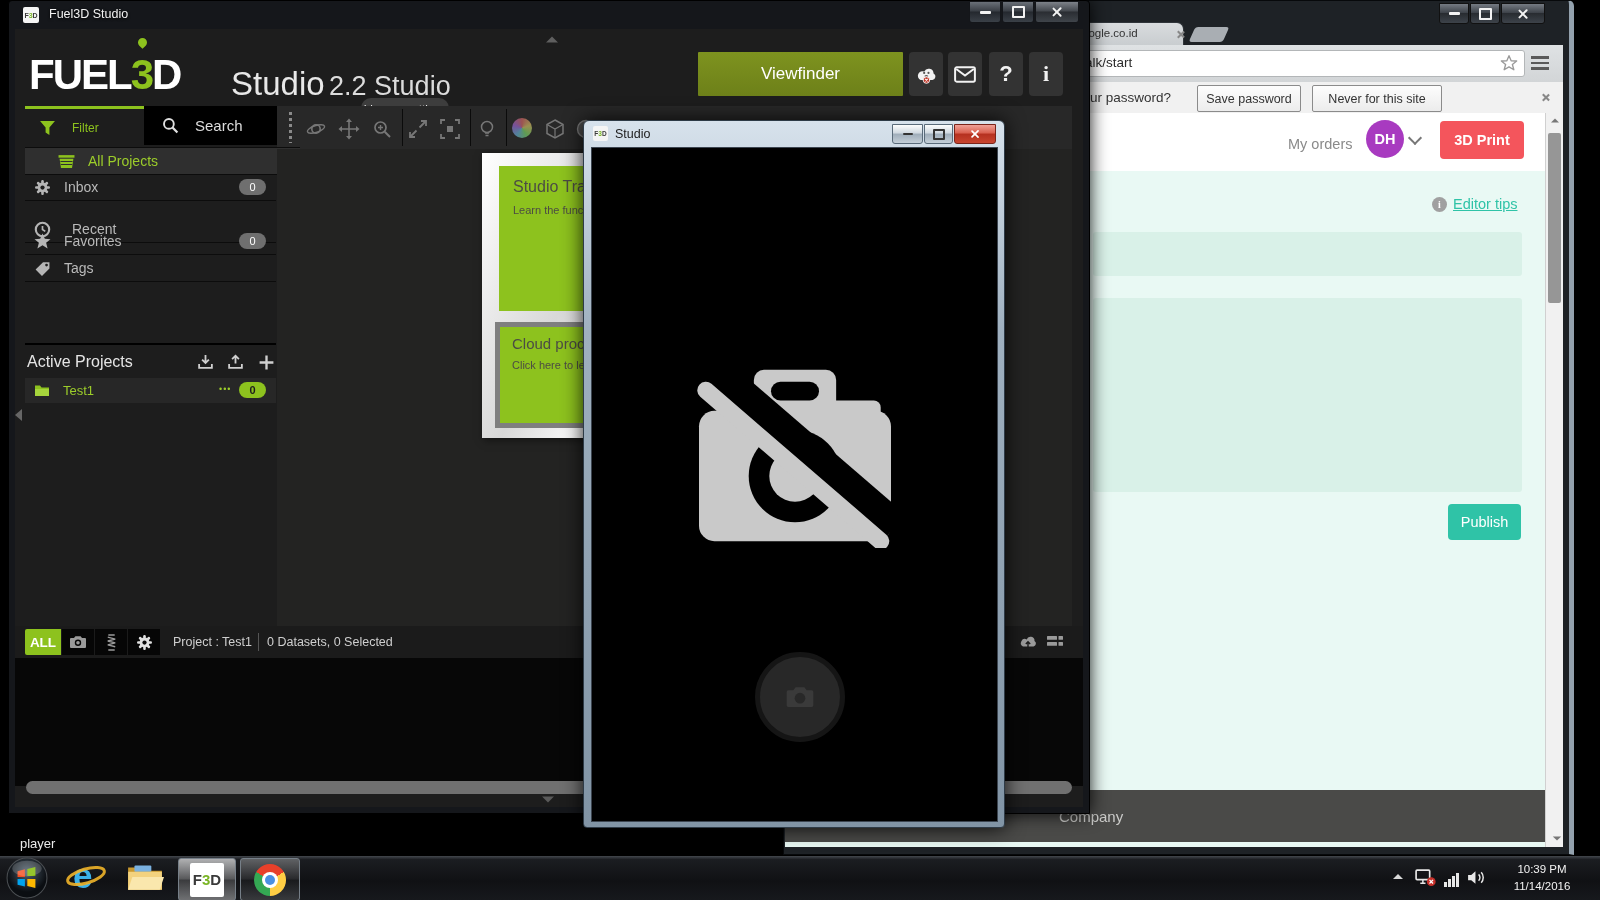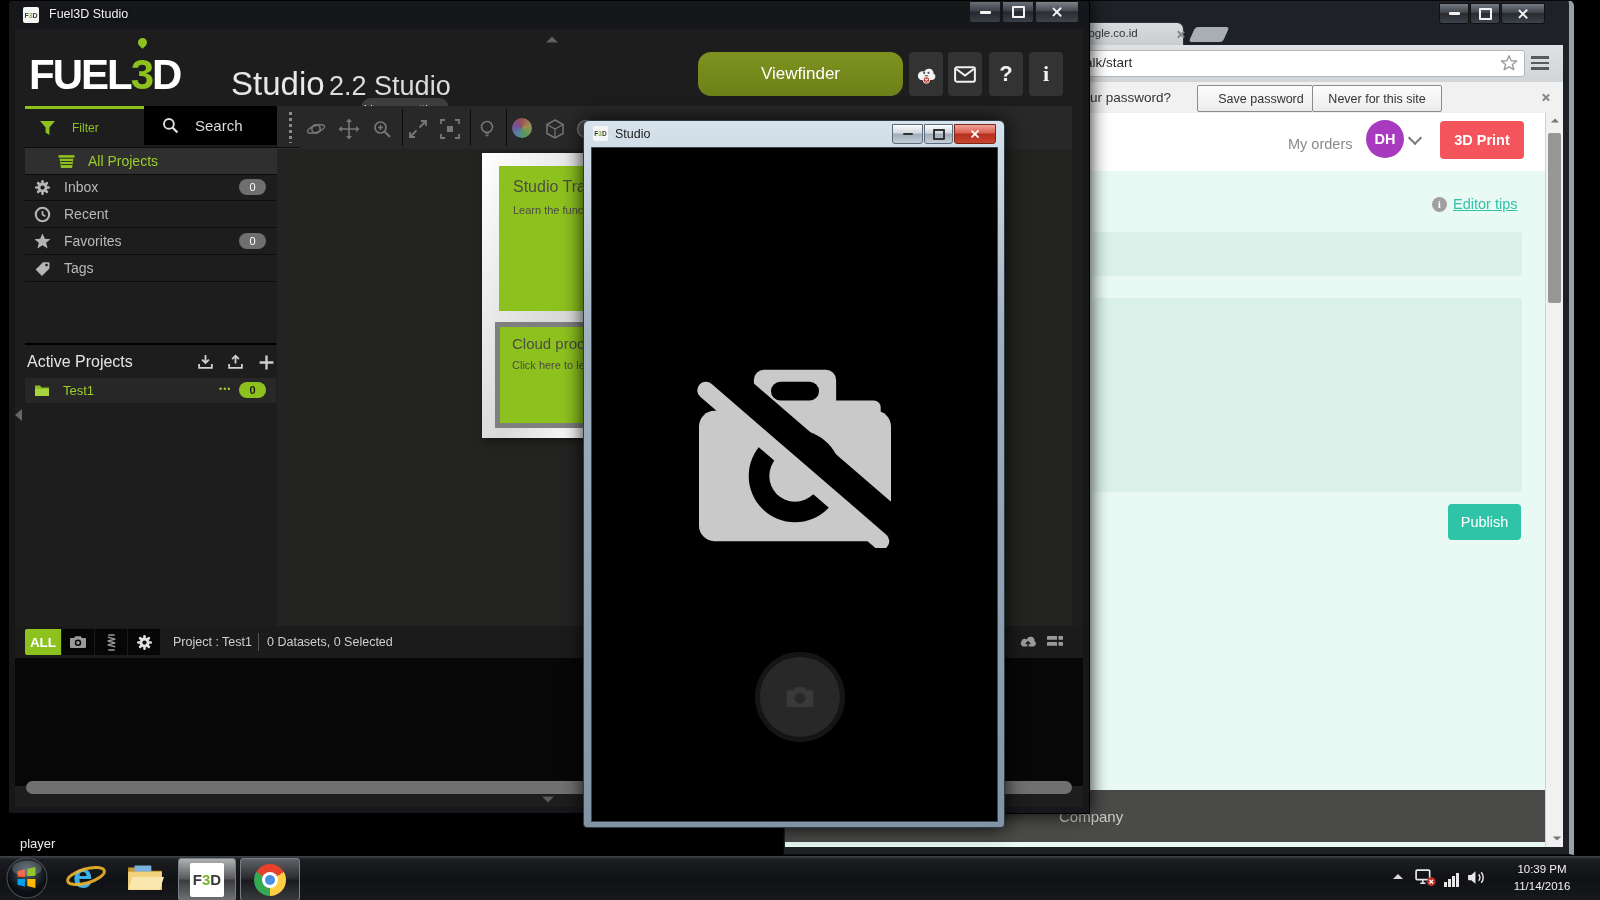--- a/index.html
+++ b/index.html
@@ -96,21 +96,21 @@
       </div>
       <div class="abs" style="right:14px;top:11px;width:18px;">
         <div style="height:2.5px;background:#5a5a5a;margin-bottom:3px;"></div>
         <div style="height:2.5px;background:#5a5a5a;margin-bottom:3px;"></div>
         <div style="height:2.5px;background:#5a5a5a;"></div>
       </div>
     </div>
 
     <div class="abs" style="left:1px;top:81px;width:778px;height:31px;background:#f1f1f1;border-bottom:3px solid #22c55e;">
       <span class="abs" style="left:305px;top:8px;font-size:13.5px;color:#333;white-space:nowrap;">ur password?</span>
-      <div class="infob" style="left:412px;top:3px;width:102px;padding-left:12px;">
+      <div class="infob" style="left:412px;top:3px;width:102px;">
           <span>Save password</span>
         </div>
       <div class="infob" style="left:527px;top:3px;width:128px;">
           <span>Never for this site</span>
         </div>
       <span class="abs" style="right:22px;top:11px;"><span class="xmark"><i></i><i></i></span></span>
     </div>
 
     <div class="abs" style="left:1px;top:112px;width:760px;height:734px;background:#fff;overflow:hidden;">
       <span class="abs" style="left:503px;top:23px;font-size:14.5px;color:#8a8a8a;">My orders</span>
@@ -174,21 +174,21 @@
       </div>
       <div class="abs" style="left:216px;top:36px;color:#e8e8e8;">
         <span style="font-size:33px;">Studio</span>
         <span style="font-size:27px;color:#dcdcdc;"> <span>2.2</span> <span>Studio</span></span>
       </div>
       <div class="abs" style="left:346px;top:69px;width:88px;height:21px;background:#3d3d3d;border-radius:10px;color:#ececec;font-size:11.5px;display:flex;align-items:center;justify-content:center;">License settings</div>
       <div class="abs" style="left:532px;top:8px;">
           <div class="tri-up" style="border-bottom-color:#5f5f5f;transform:scale(1.2);"></div>
         </div>
 
-      <div class="abs" style="left:683px;top:23px;width:205px;height:44px;background:linear-gradient(#7e931f,#6d8019);border-radius:13px;color:#fff;font-size:17px;display:flex;align-items:center;justify-content:center;">Viewfinder</div>
+      <div class="abs" style="left:683px;top:23px;width:205px;height:44px;background:linear-gradient(#7e931f,#6d8019);border-radius:1px;color:#fff;font-size:17px;display:flex;align-items:center;justify-content:center;">Viewfinder</div>
       <div class="icbtn" style="left:894px;top:23px;">
         <svg width="26" height="22" viewBox="0 0 24 18">
           <path d="M19 8.5a4.5 4.5 0 0 0-8.6-1.7A4 4 0 1 0 7 14.5h11a3.2 3.2 0 0 0 1-6z" fill="#f2f2f2"></path>
           <circle cx="10.3" cy="8" r="1" fill="#555"></circle>
             <circle cx="14.3" cy="8" r="1" fill="#555"></circle>
           <path d="M10.8 11.2c.8-.7 2.2-.7 3 0" fill="none" stroke="#555" stroke-width="1"></path>
           <circle cx="12.4" cy="14.6" r="3" fill="#c0392b" stroke="#fff" stroke-width=".8"></circle>
           <path d="M11.2 13.4l2.4 2.4M13.6 13.4l-2.4 2.4" stroke="#fff" stroke-width="1"></path>
         </svg>
       </div>
@@ -278,21 +278,21 @@
               <rect x="6.8" y="1" width="2.4" height="14" rx="1" transform="rotate(45 8 8)"></rect>
               <rect x="6.8" y="1" width="2.4" height="14" rx="1" transform="rotate(90 8 8)"></rect>
               <rect x="6.8" y="1" width="2.4" height="14" rx="1" transform="rotate(135 8 8)"></rect>
               <circle cx="8" cy="8" r="4.6"></circle>
             </g>
           <circle cx="8" cy="8" r="2" fill="#1d1d1d"></circle>
         </svg>
         <span class="sb-lb">Inbox</span>
         <span class="badge">0</span>
       </div>
-      <div class="sb-row" style="top:172px;">
+      <div class="sb-row" style="top:187px;gap:8px;">
         <svg class="sb-ic" viewBox="0 0 16 16">
           <circle cx="8" cy="8" r="6.3" fill="none" stroke="#b5b5b5" stroke-width="2"></circle>
           <path d="M8 4.6V8l2.6 1.8" fill="none" stroke="#b5b5b5" stroke-width="1.6"></path>
         </svg>
         <span class="sb-lb">Recent</span>
       </div>
       <div class="sb-row" style="top:199px;">
         <svg class="sb-ic" viewBox="0 0 16 16">
           <polygon points="8,0.5 10.2,5.4 15.5,5.8 11.4,9.2 12.8,14.5 8,11.6 3.2,14.5 4.6,9.2 0.5,5.8 5.8,5.4" fill="#b5b5b5"></polygon>
         </svg>

